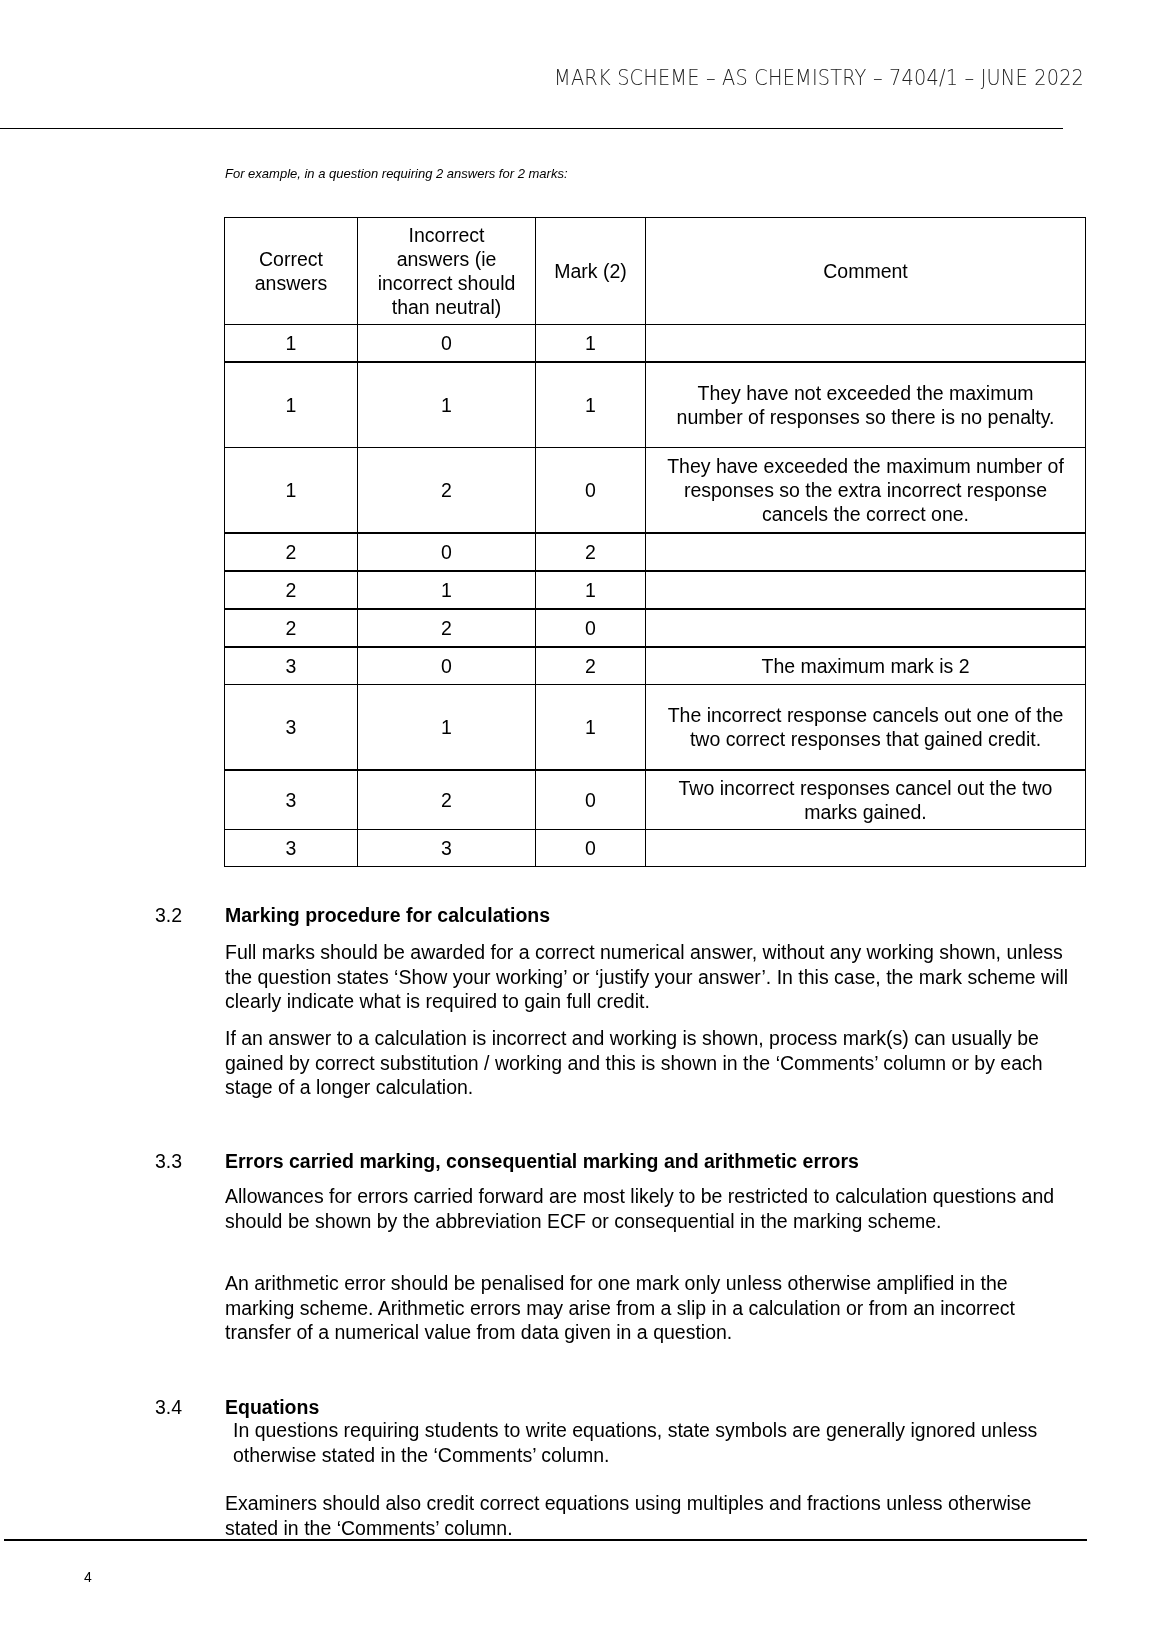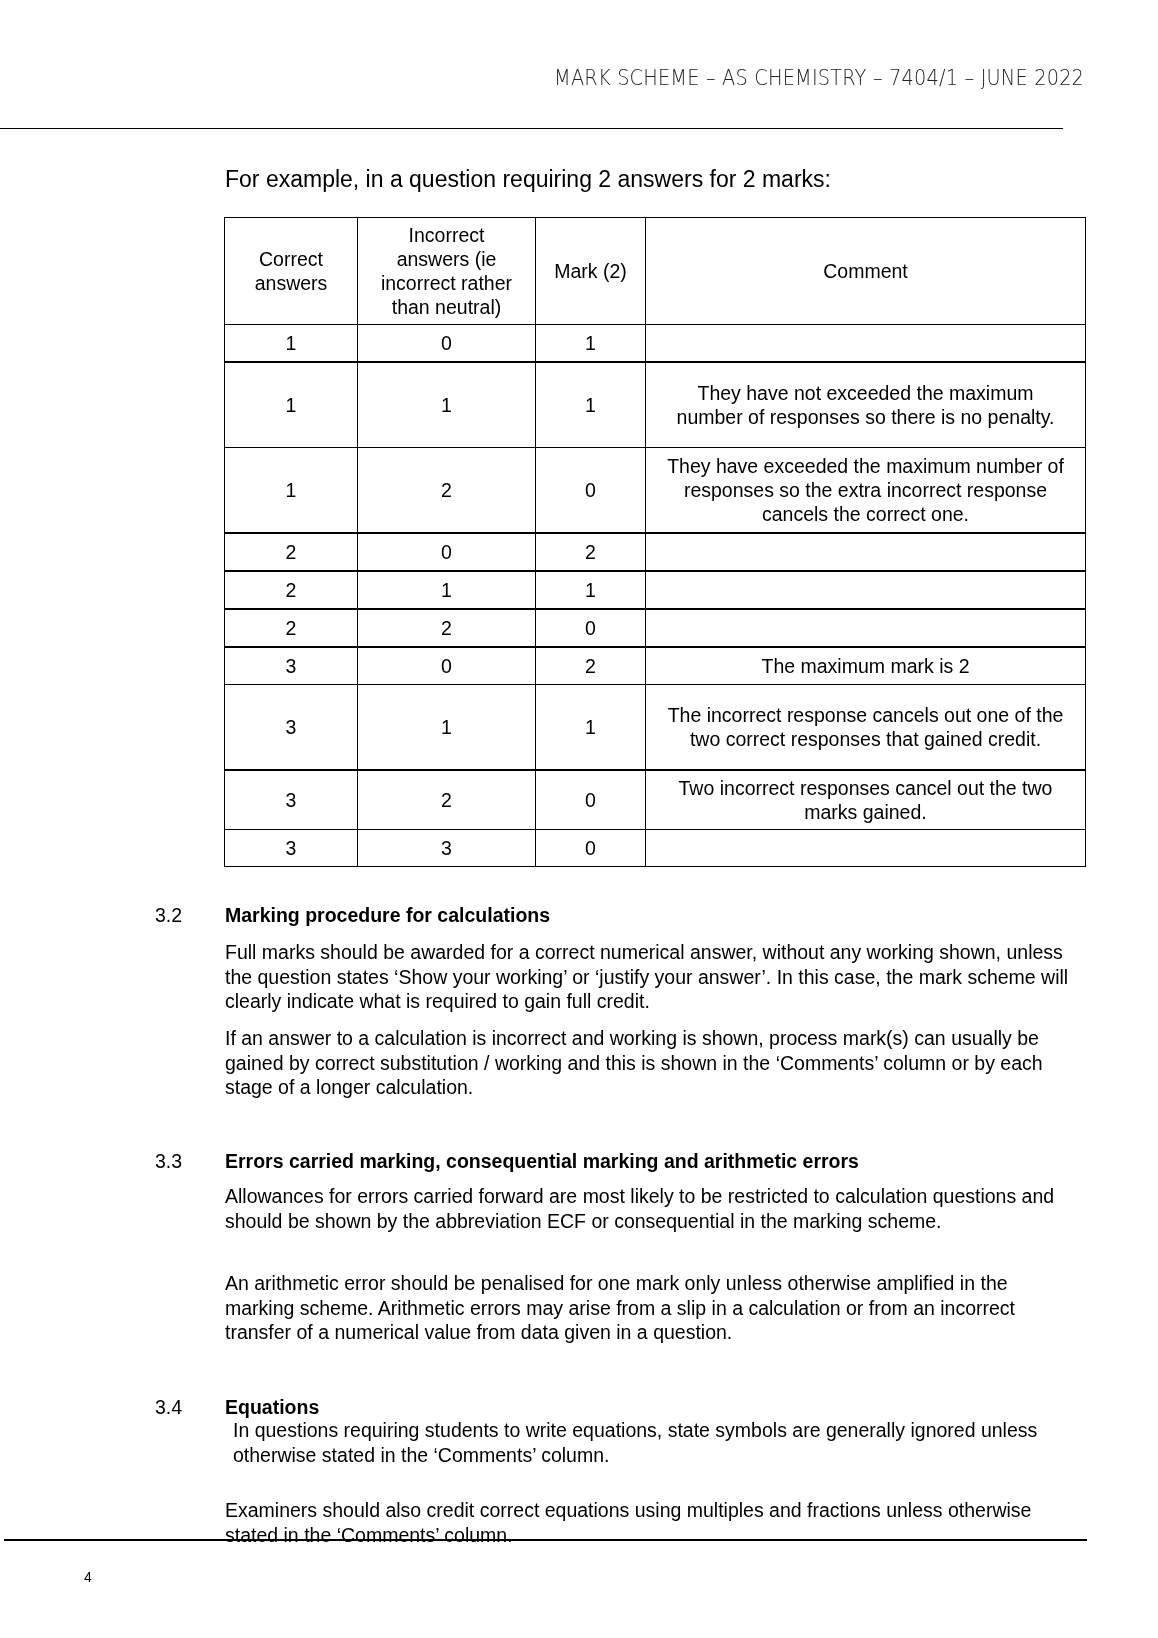--- a/index.html
+++ b/index.html
@@ -10,21 +10,21 @@
   .header-title {
     position: absolute; top: 66px; right: 74px;
     font-family: "DejaVu Sans", sans-serif; font-size: 21px; font-weight: 300;
     letter-spacing: 0.2px; color: #222;
     transform: scaleX(0.92); transform-origin: right center;
   }
   .header-rule {
     position: absolute; top: 128px; left: 0; width: 1063px; height: 1px; background: #000;
   }
   .intro {
-    position: absolute; top: 166px; left: 225px; font-size: 23px;
+    position: absolute; top: 166px; left: 225px; font-size: 13px; font-style: italic;
   }
   table.marks {
     position: absolute; top: 217px; left: 224px; width: 861px;
     border-collapse: collapse; font-size: 19.5px; table-layout: fixed;
   }
   table.marks th, table.marks td {
     border: 1px solid #000; text-align: center; vertical-align: middle;
     padding: 0 6px; line-height: 24px; font-weight: normal;
   }
   table.marks tr.sep td { border-top: 2px solid #000; }
@@ -53,21 +53,21 @@
 <table class="marks">
   <colgroup>
       <col class="c1">
       <col class="c2">
       <col class="c3">
       <col class="c4">
     </colgroup>
   <thead>
     <tr class="h-head">
       <th style="padding:0 20px;">Correct answers</th>
-      <th style="padding:0 14px;">Incorrect answers (ie incorrect rather than neutral)</th>
+      <th style="padding:0 14px;">Incorrect answers (ie incorrect should than neutral)</th>
       <th>Mark (2)</th>
       <th>Comment</th>
     </tr>
   </thead>
   <tbody>
     <tr class="h1">
       <td>1</td>
       <td>0</td>
       <td>1</td>
       <td></td>
@@ -140,17 +140,17 @@
   <span class="sec-num">3.3</span>
   <span class="sec-title">Errors carried marking, consequential marking and arithmetic errors</span>
   <p class="para" style="top: 20px; margin:14px 0 0 0;">Allowances for errors carried forward are most likely to be restricted to calculation questions and should be shown by the abbreviation ECF or consequential in the marking scheme.</p>
   <p class="para" style="top: 107px; margin:14px 0 0 0;">An arithmetic error should be penalised for one mark only unless otherwise amplified in the marking scheme.  Arithmetic errors may arise from a slip in a calculation or from an incorrect transfer of a numerical value from data given in a question.</p>
 </div>
 
 <div class="section" style="top: 1396px;">
   <span class="sec-num">3.4</span>
   <span class="sec-title">Equations</span>
   <p class="para" style="top: 12px; margin:10px 0 0 8px;">In questions requiring students to write equations, state symbols are generally ignored unless otherwise stated in the ‘Comments’ column.</p>
-  <p class="para" style="top: 90px; margin:12px 0 8px 0;">Examiners should also credit correct equations using multiples and fractions unless otherwise stated in the ‘Comments’ column.</p>
+  <p class="para" style="top: 83px; margin:12px 0 8px 0;">Examiners should also credit correct equations using multiples and fractions unless otherwise stated in the ‘Comments’ column.</p>
 </div>
 
 <div class="footer-rule"></div>
 <div class="page-num">4</div>
 
 </body></html>

